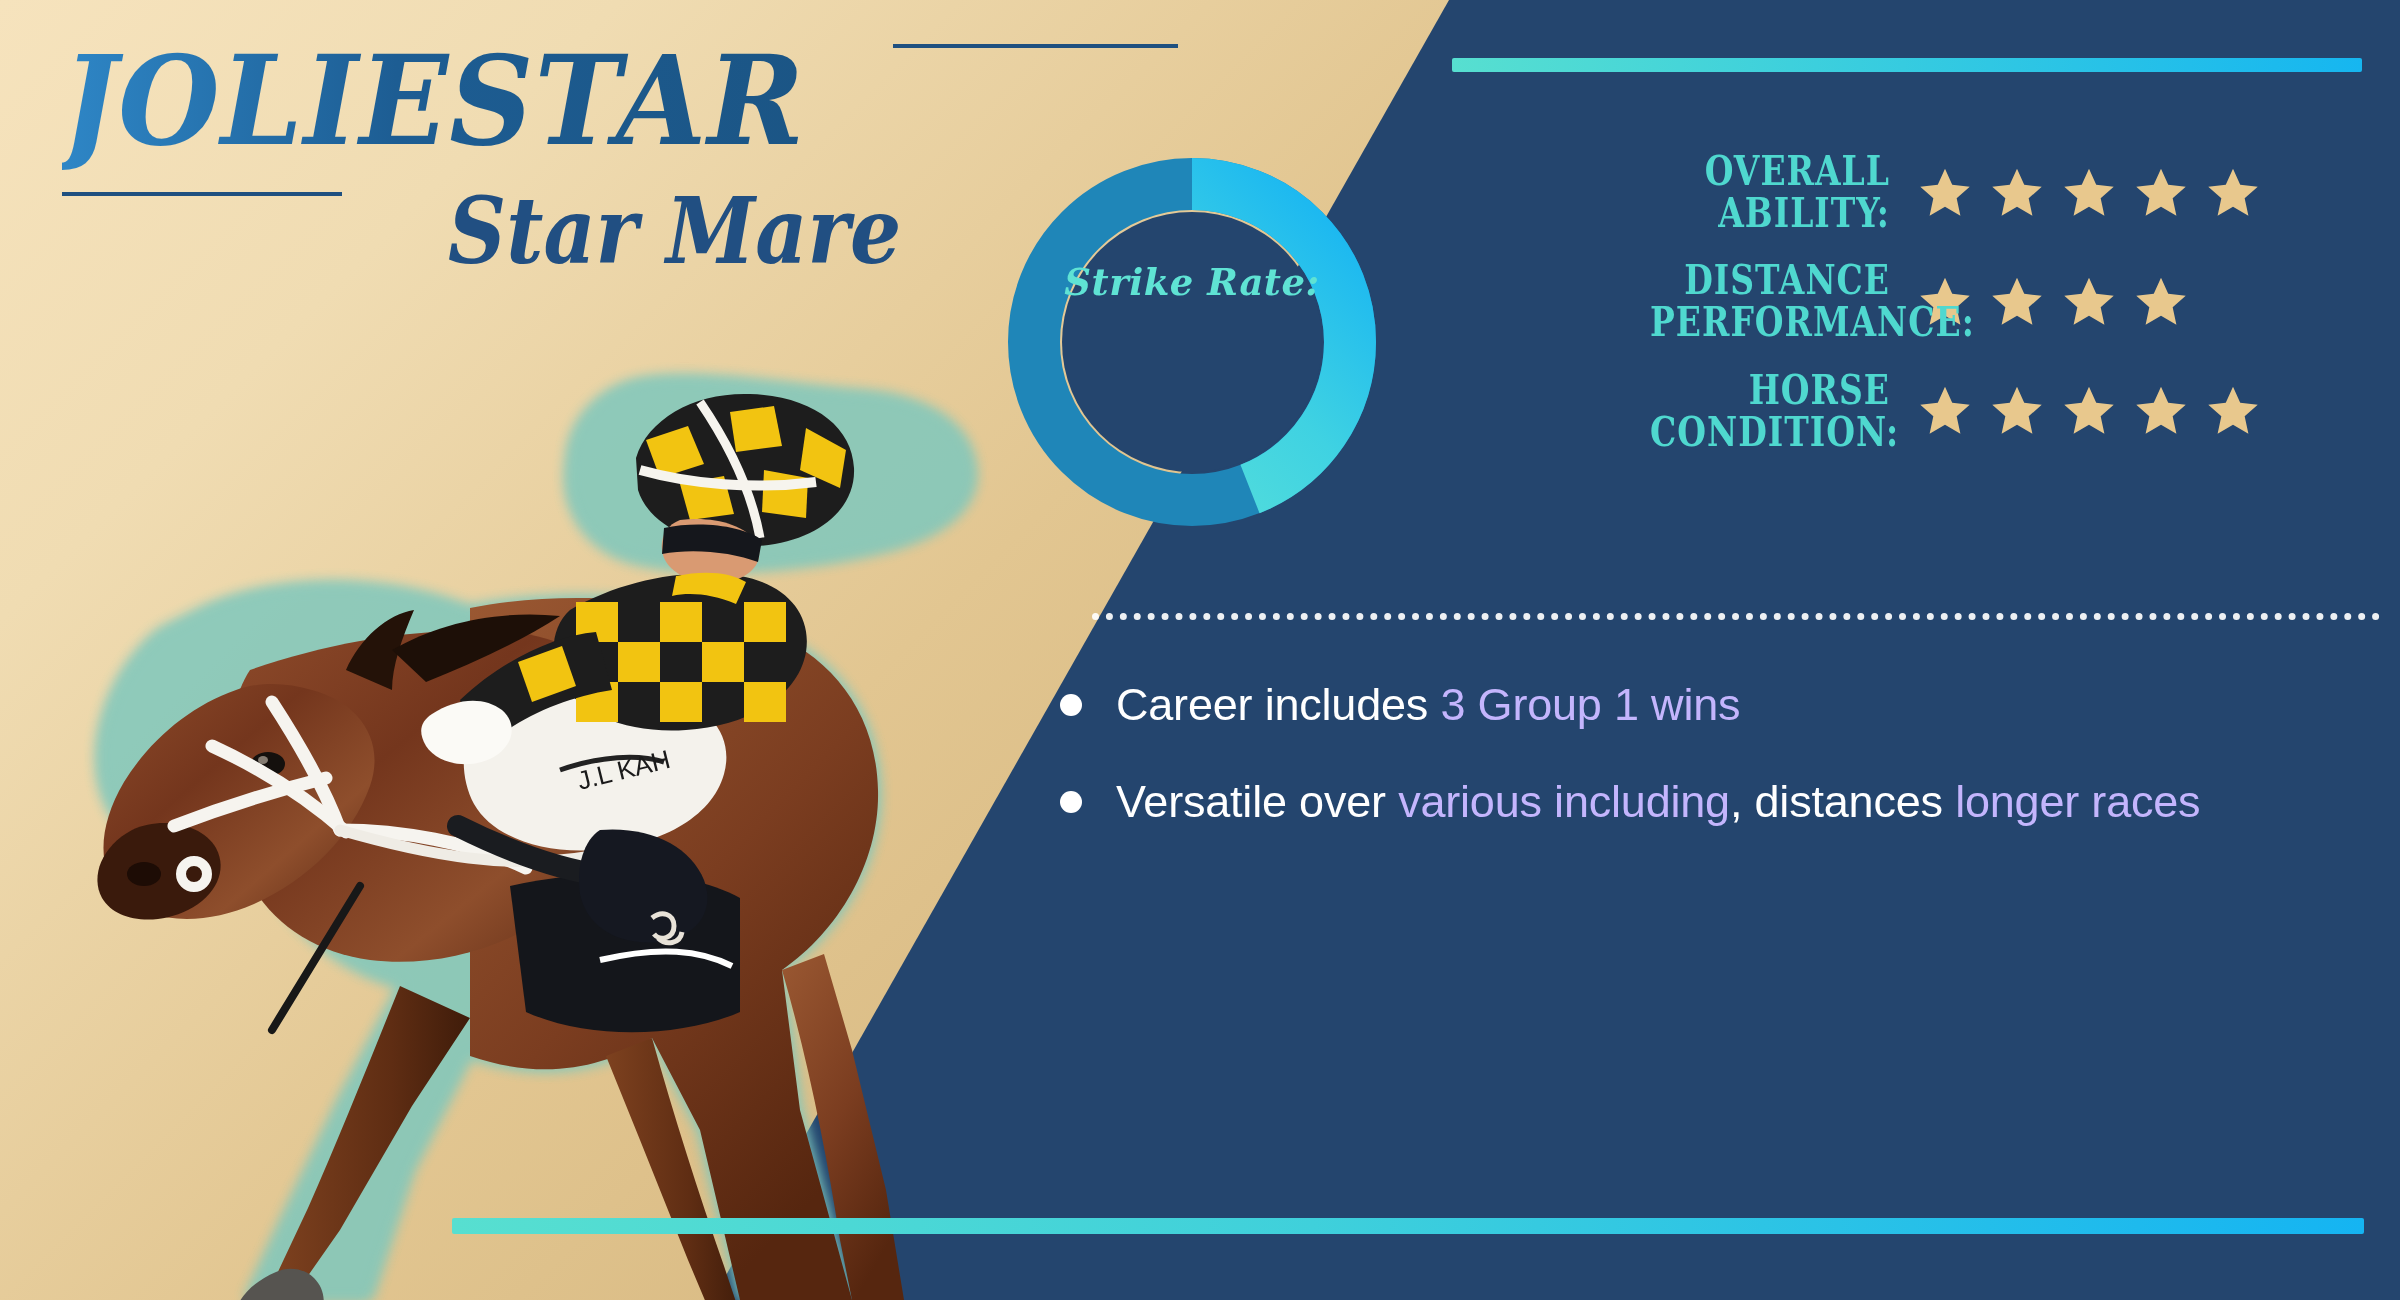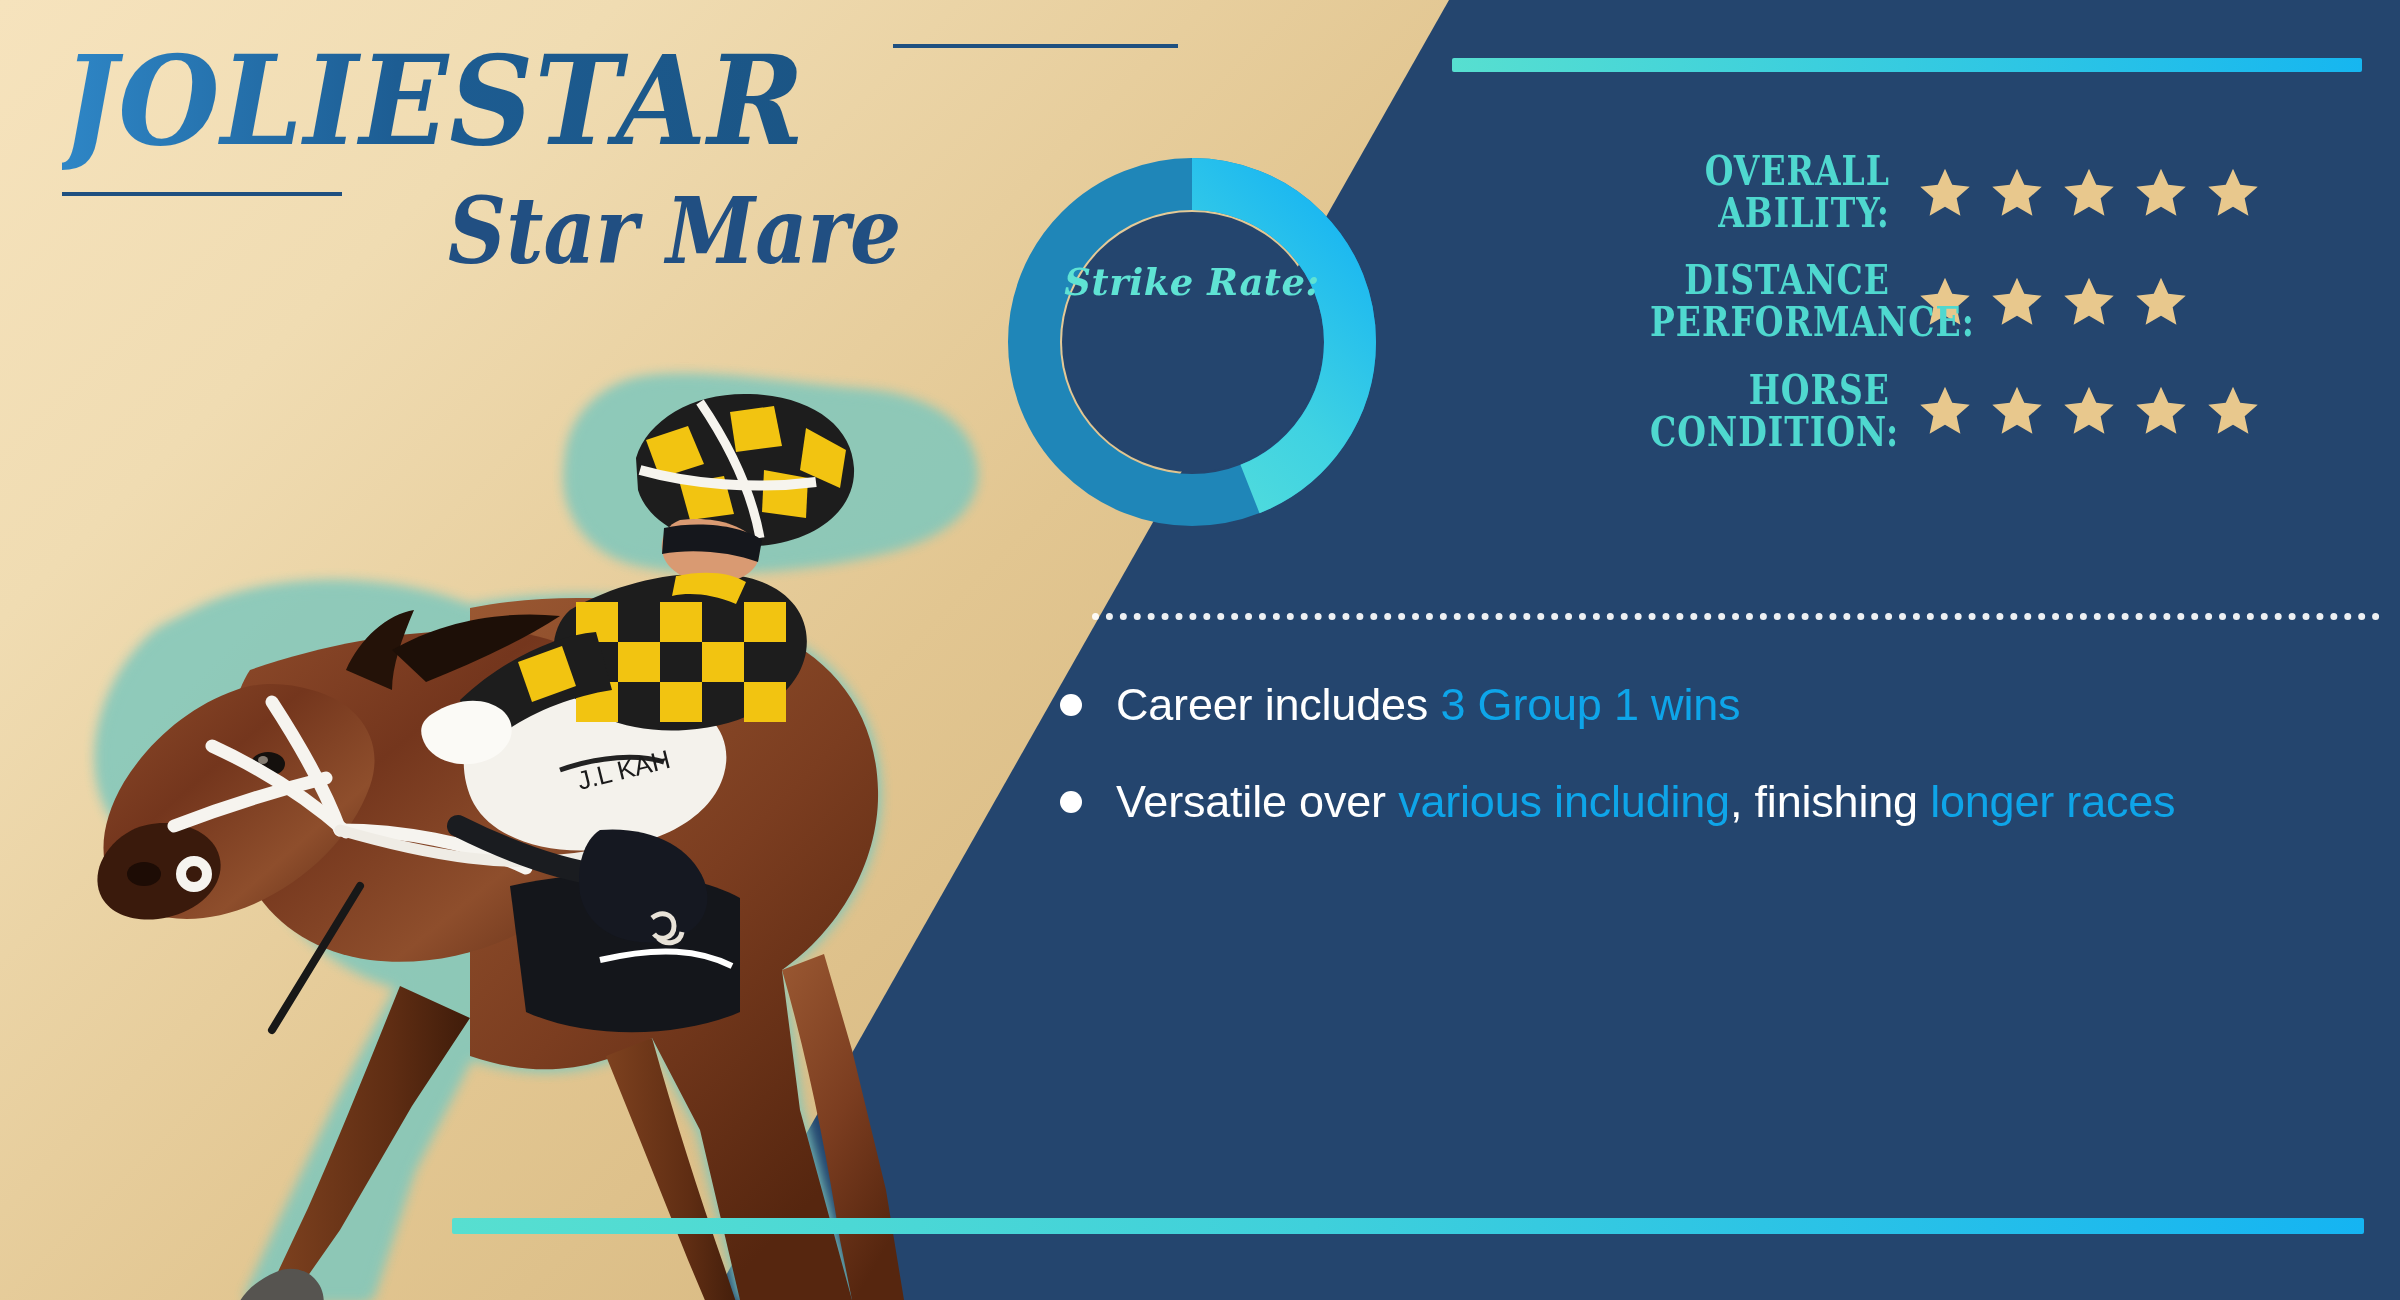--- a/index.html
+++ b/index.html
@@ -104,21 +104,21 @@
   .bullet{display:flex;align-items:flex-start;margin-bottom:44px;}
   .bullet-dot{
     flex:none;width:22px;height:22px;border-radius:50%;
     background:#ffffff;margin:16px 34px 0 0;
   }
   .bullet-text{
     font-family:"Liberation Sans",sans-serif;
     font-size:45px;line-height:1.18;color:#ffffff;
     letter-spacing:-.2px;
   }
-  .hl{color:#0ea5e9;}
+  .hl{color:#c4b5fd;}
 </style>
 </head>
 <body>
 
 <div id="card">
 
   <div id="beige-panel"></div>
 
   <div id="horse-photo">
     <svg viewBox="0 0 1000 1030" xmlns="http://www.w3.org/2000/svg">
@@ -381,18 +381,18 @@
 
   <div id="divider"></div>
 
   <div id="bullets">
       <div class="bullet">
         <span class="bullet-dot"></span>
         <div class="bullet-text"><span class="">Career includes </span><span class="hl">3 Group 1 wins</span></div>
       </div>
       <div class="bullet">
         <span class="bullet-dot"></span>
-        <div class="bullet-text"><span class="">Versatile over </span><span class="hl">various including</span><span class="">, finishing </span><span class="hl">longer races</span></div>
+        <div class="bullet-text"><span class="">Versatile over </span><span class="hl">various including</span><span class="">, distances </span><span class="hl">longer races</span></div>
       </div>
     </div>
 
   <div id="accent-bottom"></div>
 </div>
 
 </body></html>

